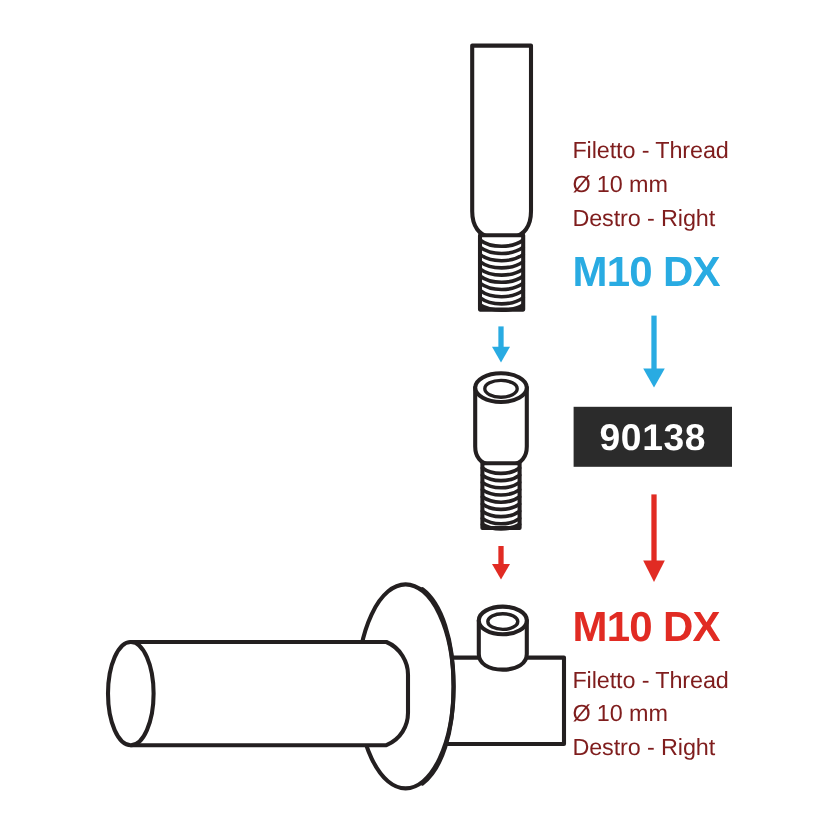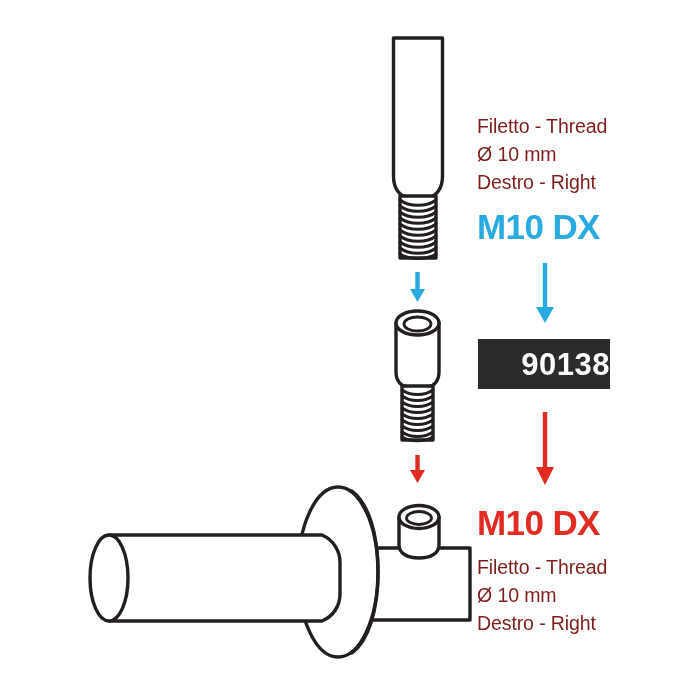--- a/index.html
+++ b/index.html
@@ -53,21 +53,21 @@
 
   #part-badge {
     position: absolute;
     left: 478px;
     top: 339px;
     width: 132px;
     height: 50px;
     background: #2b2b2b;
     display: flex;
     align-items: center;
-    justify-content: flex-end;
+    justify-content: center;
   }
   #part-badge .badge-text {
     color: #ffffff;
     font-size: 31px;
     font-weight: bold;
     letter-spacing: 0.5px;
     line-height: 31px;
   }
 </style>
 </head>

